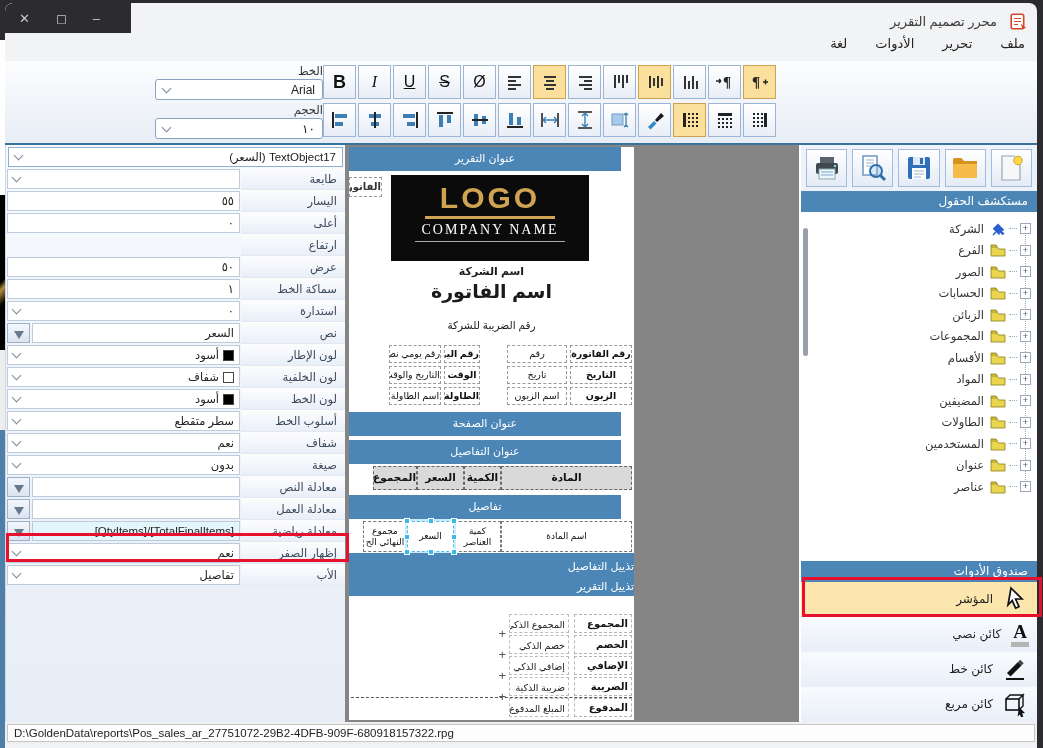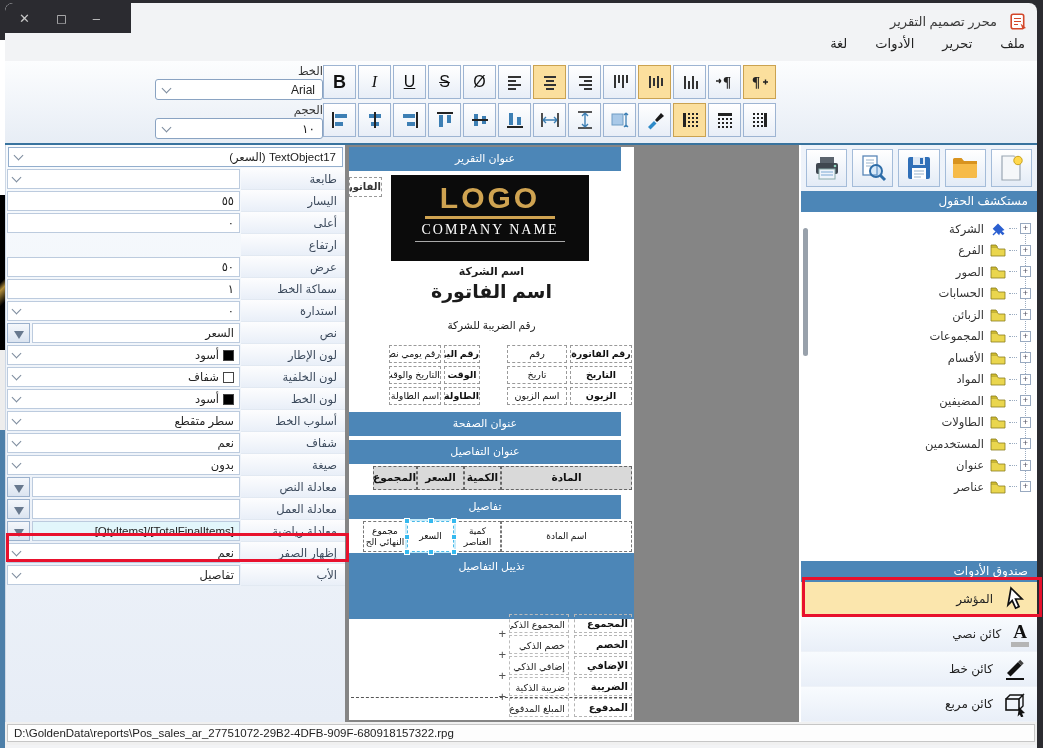--- a/index.html
+++ b/index.html
@@ -83,22 +83,22 @@
   .fbox{border:1px dashed #9a9a9a;height:18px;font-size:9.5px;direction:rtl;text-align:center;
         padding-top:2px;overflow:hidden;white-space:nowrap;color:#111;}
   .fbox.lb{font-weight:bold;}
   .trowc{position:absolute;left:8px;right:2px;display:flex;direction:rtl;}
   .hcell{background:#d9d9d9;border:1px dashed #666;font-weight:bold;font-size:10.5px;text-align:center;
          padding-top:4px;height:24px;color:#111;}
   .dcell{background:#fff;border:1px dashed #777;font-size:9px;text-align:center;height:31px;color:#111;
          display:flex;align-items:center;justify-content:center;line-height:1.15;padding:0 1px;}
   .dcell.sel{box-shadow:0 0 0 2px #c8ecfa;border:1px dashed #49b9e8;position:relative;}
   .hdl{position:absolute;width:6px;height:6px;background:#35b9ef;border:1px solid #fff;z-index:5;}
-  .bigband{position:absolute;left:0;right:0;top:406px;height:66px;background:#4c86b7;color:#fff;
-           text-align:center;font-size:11px;}
+  .bigband{position:absolute;left:0;right:0;top:406px;height:43px;background:#4c86b7;color:#fff;
+           text-align:right;font-size:11px;}
   .bigband div{padding-top:7px;}
   .cfooter{position:absolute;top:467px;left:0;right:0;height:106px;}
   .crow{display:flex;direction:rtl;height:21px;padding:0 2px;}
   .flab{width:58px;font-weight:bold;font-size:10px;text-align:right;border:1px dashed #b5b5b5;height:19px;
         padding:3px 3px 0 0;direction:rtl;overflow:hidden;white-space:nowrap;color:#111;}
   .fgap{width:5px;}
   .fval{width:60px;font-size:9.5px;border:1px dashed #bbb;height:19px;padding:4px 3px 0 0;text-align:right;
         direction:rtl;overflow:hidden;white-space:nowrap;color:#222;}
   .plus{position:absolute;right:128px;color:#555;font-size:13px;line-height:1;}
   .dashline{position:absolute;top:83px;left:2px;right:2px;border-top:1px dashed #555;}
@@ -589,20 +589,21 @@
             </div>
           <div class="band" style="top:348px;">تفاصيل</div>
           <div class="trowc" id="tdetail" style="top:374px;">
               <div class="dcell" style="width: 131px;">اسم المادة</div>
               <div class="dcell" style="width: 47px;">كمية العناصر</div>
               <div class="dcell sel" style="width: 47px;">السعر<div class="hdl" style="top: -4px; left: -4px;"></div><div class="hdl" style="top: -4px; left: calc(50% - 3px);"></div><div class="hdl" style="top: -4px; left: calc(100% - 2px);"></div><div class="hdl" style="top: calc(50% - 3px); left: -4px;"></div><div class="hdl" style="top: calc(50% - 3px); left: calc(100% - 2px);"></div><div class="hdl" style="top: calc(100% - 2px); left: -4px;"></div><div class="hdl" style="top: calc(100% - 2px); left: calc(50% - 3px);"></div><div class="hdl" style="top: calc(100% - 2px); left: calc(100% - 2px);"></div></div>
               <div class="dcell" style="width: 44px;">مجموع النهائي الح</div>
             </div>
           <div class="bigband">
             <div>تذييل التفاصيل</div>
+            <div>تذييل التقرير</div>
           </div>
           <div class="cfooter" id="cfooter">
               <div class="crow">
                 <div class="flab">المجموع</div>
                 <div class="fgap"></div>
                 <div class="fval">المجموع الذكي</div>
               </div>
               <div class="plus" style="top: 13px;">+</div>
               <div class="crow">
                 <div class="flab">الخصم</div>

